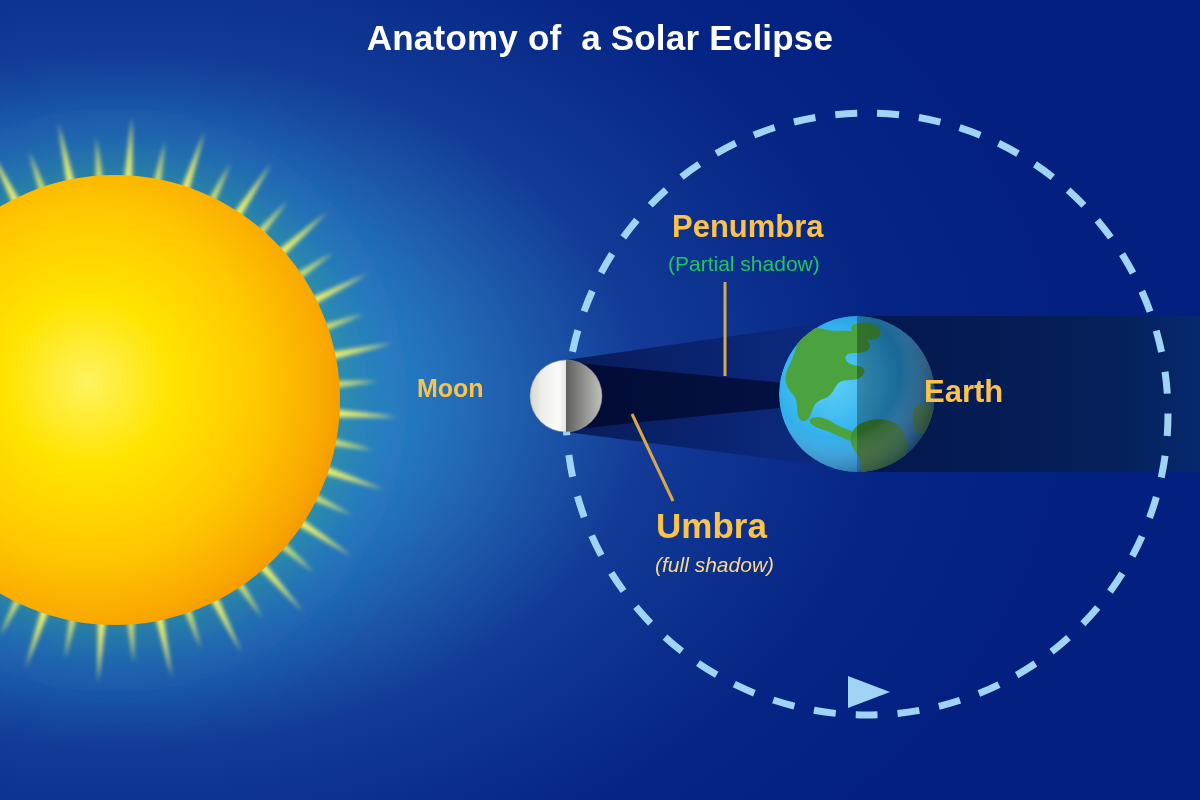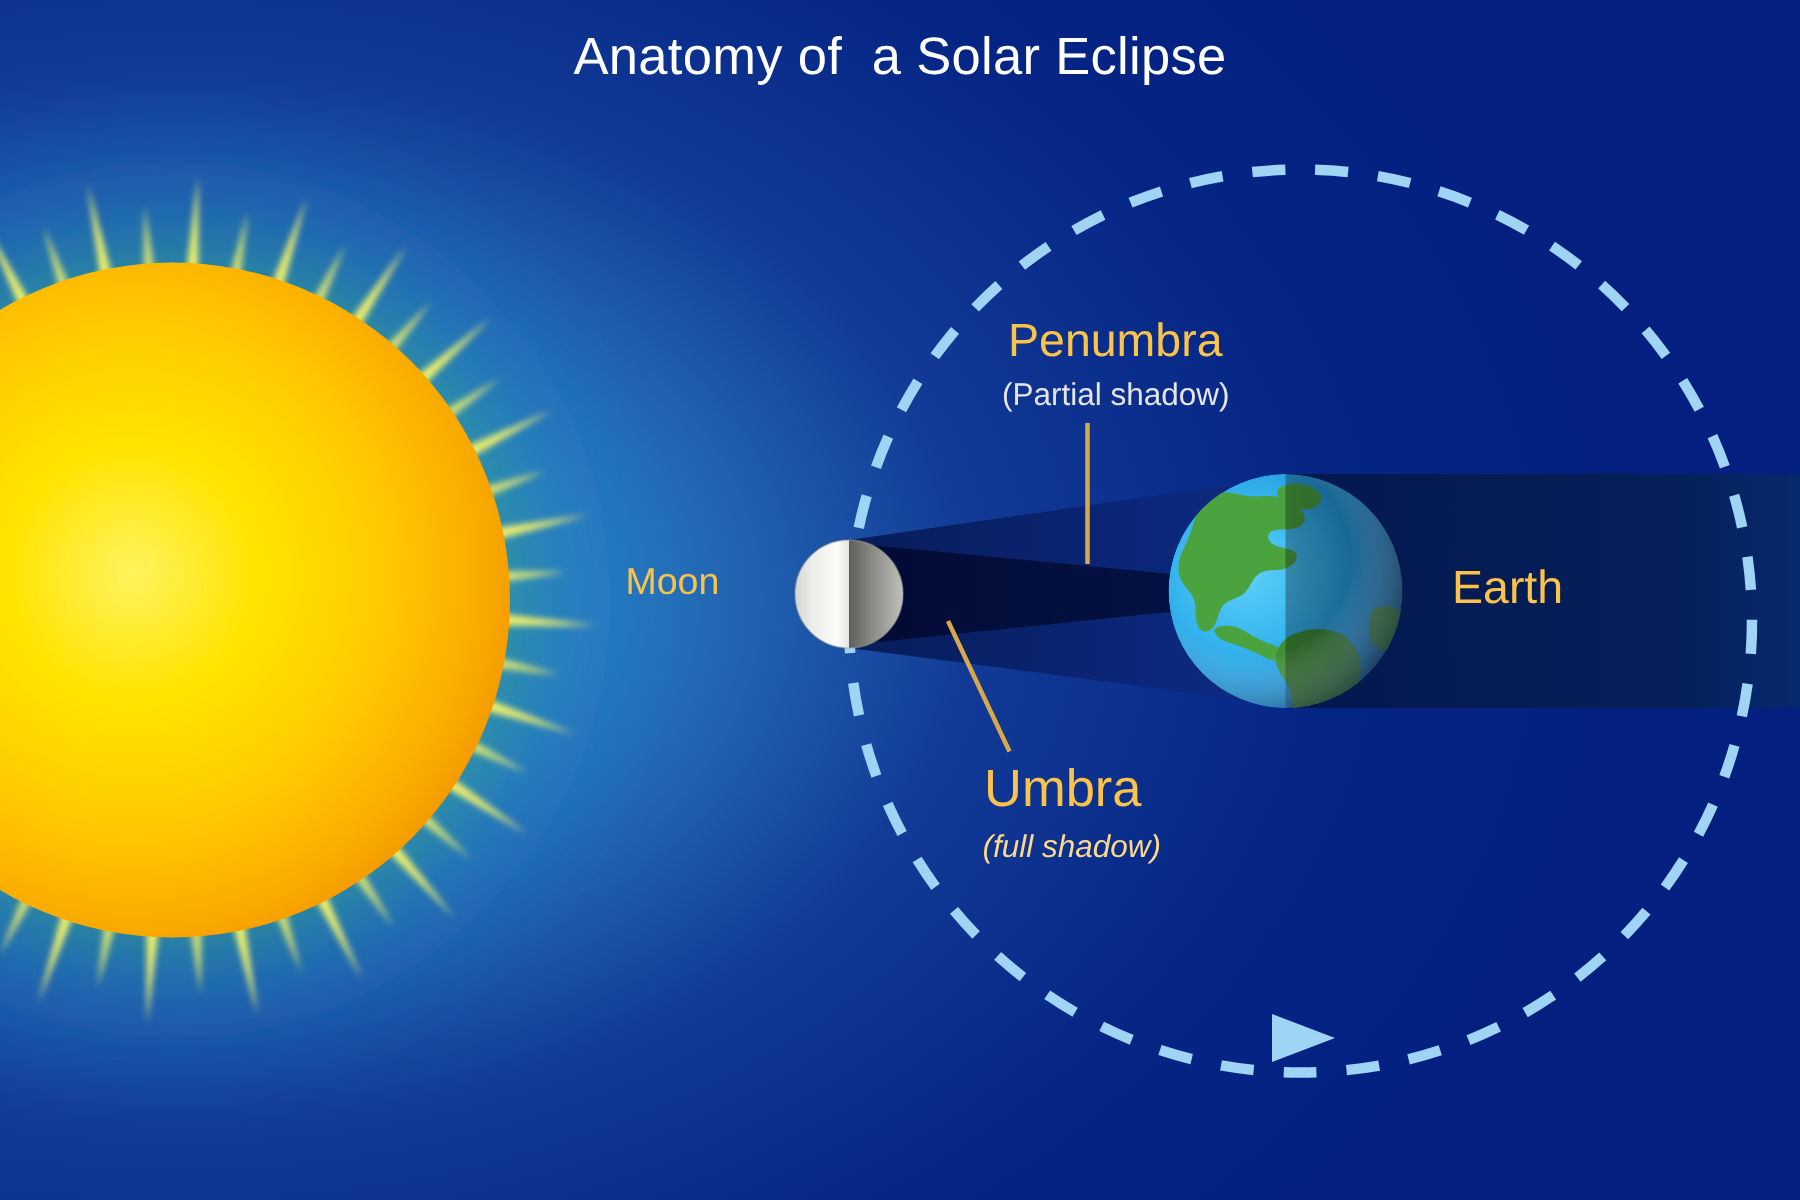--- a/index.html
+++ b/index.html
@@ -30,36 +30,37 @@
     white-space: pre;
     user-select: none;
   }
   #title {
     left: 0;
     top: 18px;
     width: 1200px;
     text-align: center;
     color: #ffffff;
     font-size: 35px;
-    font-weight: normal;
+    font-weight: bold;
     letter-spacing: 0.2px;
   }
   .label-gold {
     color: #fbc34a;
+    font-weight: bold;
   }
   .label-lt {
     color: #fcd98a;
   }
   #lbl-moon {
     left: 417px;
     top: 374px;
     font-size: 25px;
   }
   #lbl-earth {
-    left: 968px;
+    left: 924px;
     top: 374px;
     font-size: 31px;
     text-align: right;
   }
   #lbl-penumbra {
     left: 672px;
     top: 209px;
     font-size: 31px;
   }
   #lbl-penumbra-sub {
@@ -327,19 +328,19 @@
     <line x1="632" y1="414" x2="673" y2="501" stroke="#d8a94a" stroke-width="3"></line>
   </svg>
 
   <div class="txt" id="title" style="color: rgb(255, 255, 255);">Anatomy of  a Solar Eclipse</div>
 
   <div class="txt label-gold" id="lbl-moon" style="color: rgb(251, 195, 74);">Moon</div>
 
   <div class="txt label-gold" id="lbl-earth" style="color: rgb(251, 195, 74);">Earth</div>
 
   <div class="txt label-gold" id="lbl-penumbra" style="color: rgb(251, 195, 74);">Penumbra</div>
-  <div class="txt label-lt" id="lbl-penumbra-sub" style="color: #e5e5e5;">(Partial shadow)</div>
+  <div class="txt label-lt" id="lbl-penumbra-sub" style="color: #22c55e;">(Partial shadow)</div>
 
   <div class="txt label-gold" id="lbl-umbra" style="color: rgb(251, 195, 74);">Umbra</div>
   <div class="txt label-lt" id="lbl-umbra-sub" style="color: rgb(252, 217, 138);">(full shadow)</div>
 
 
 </div>
 
 </body></html>

